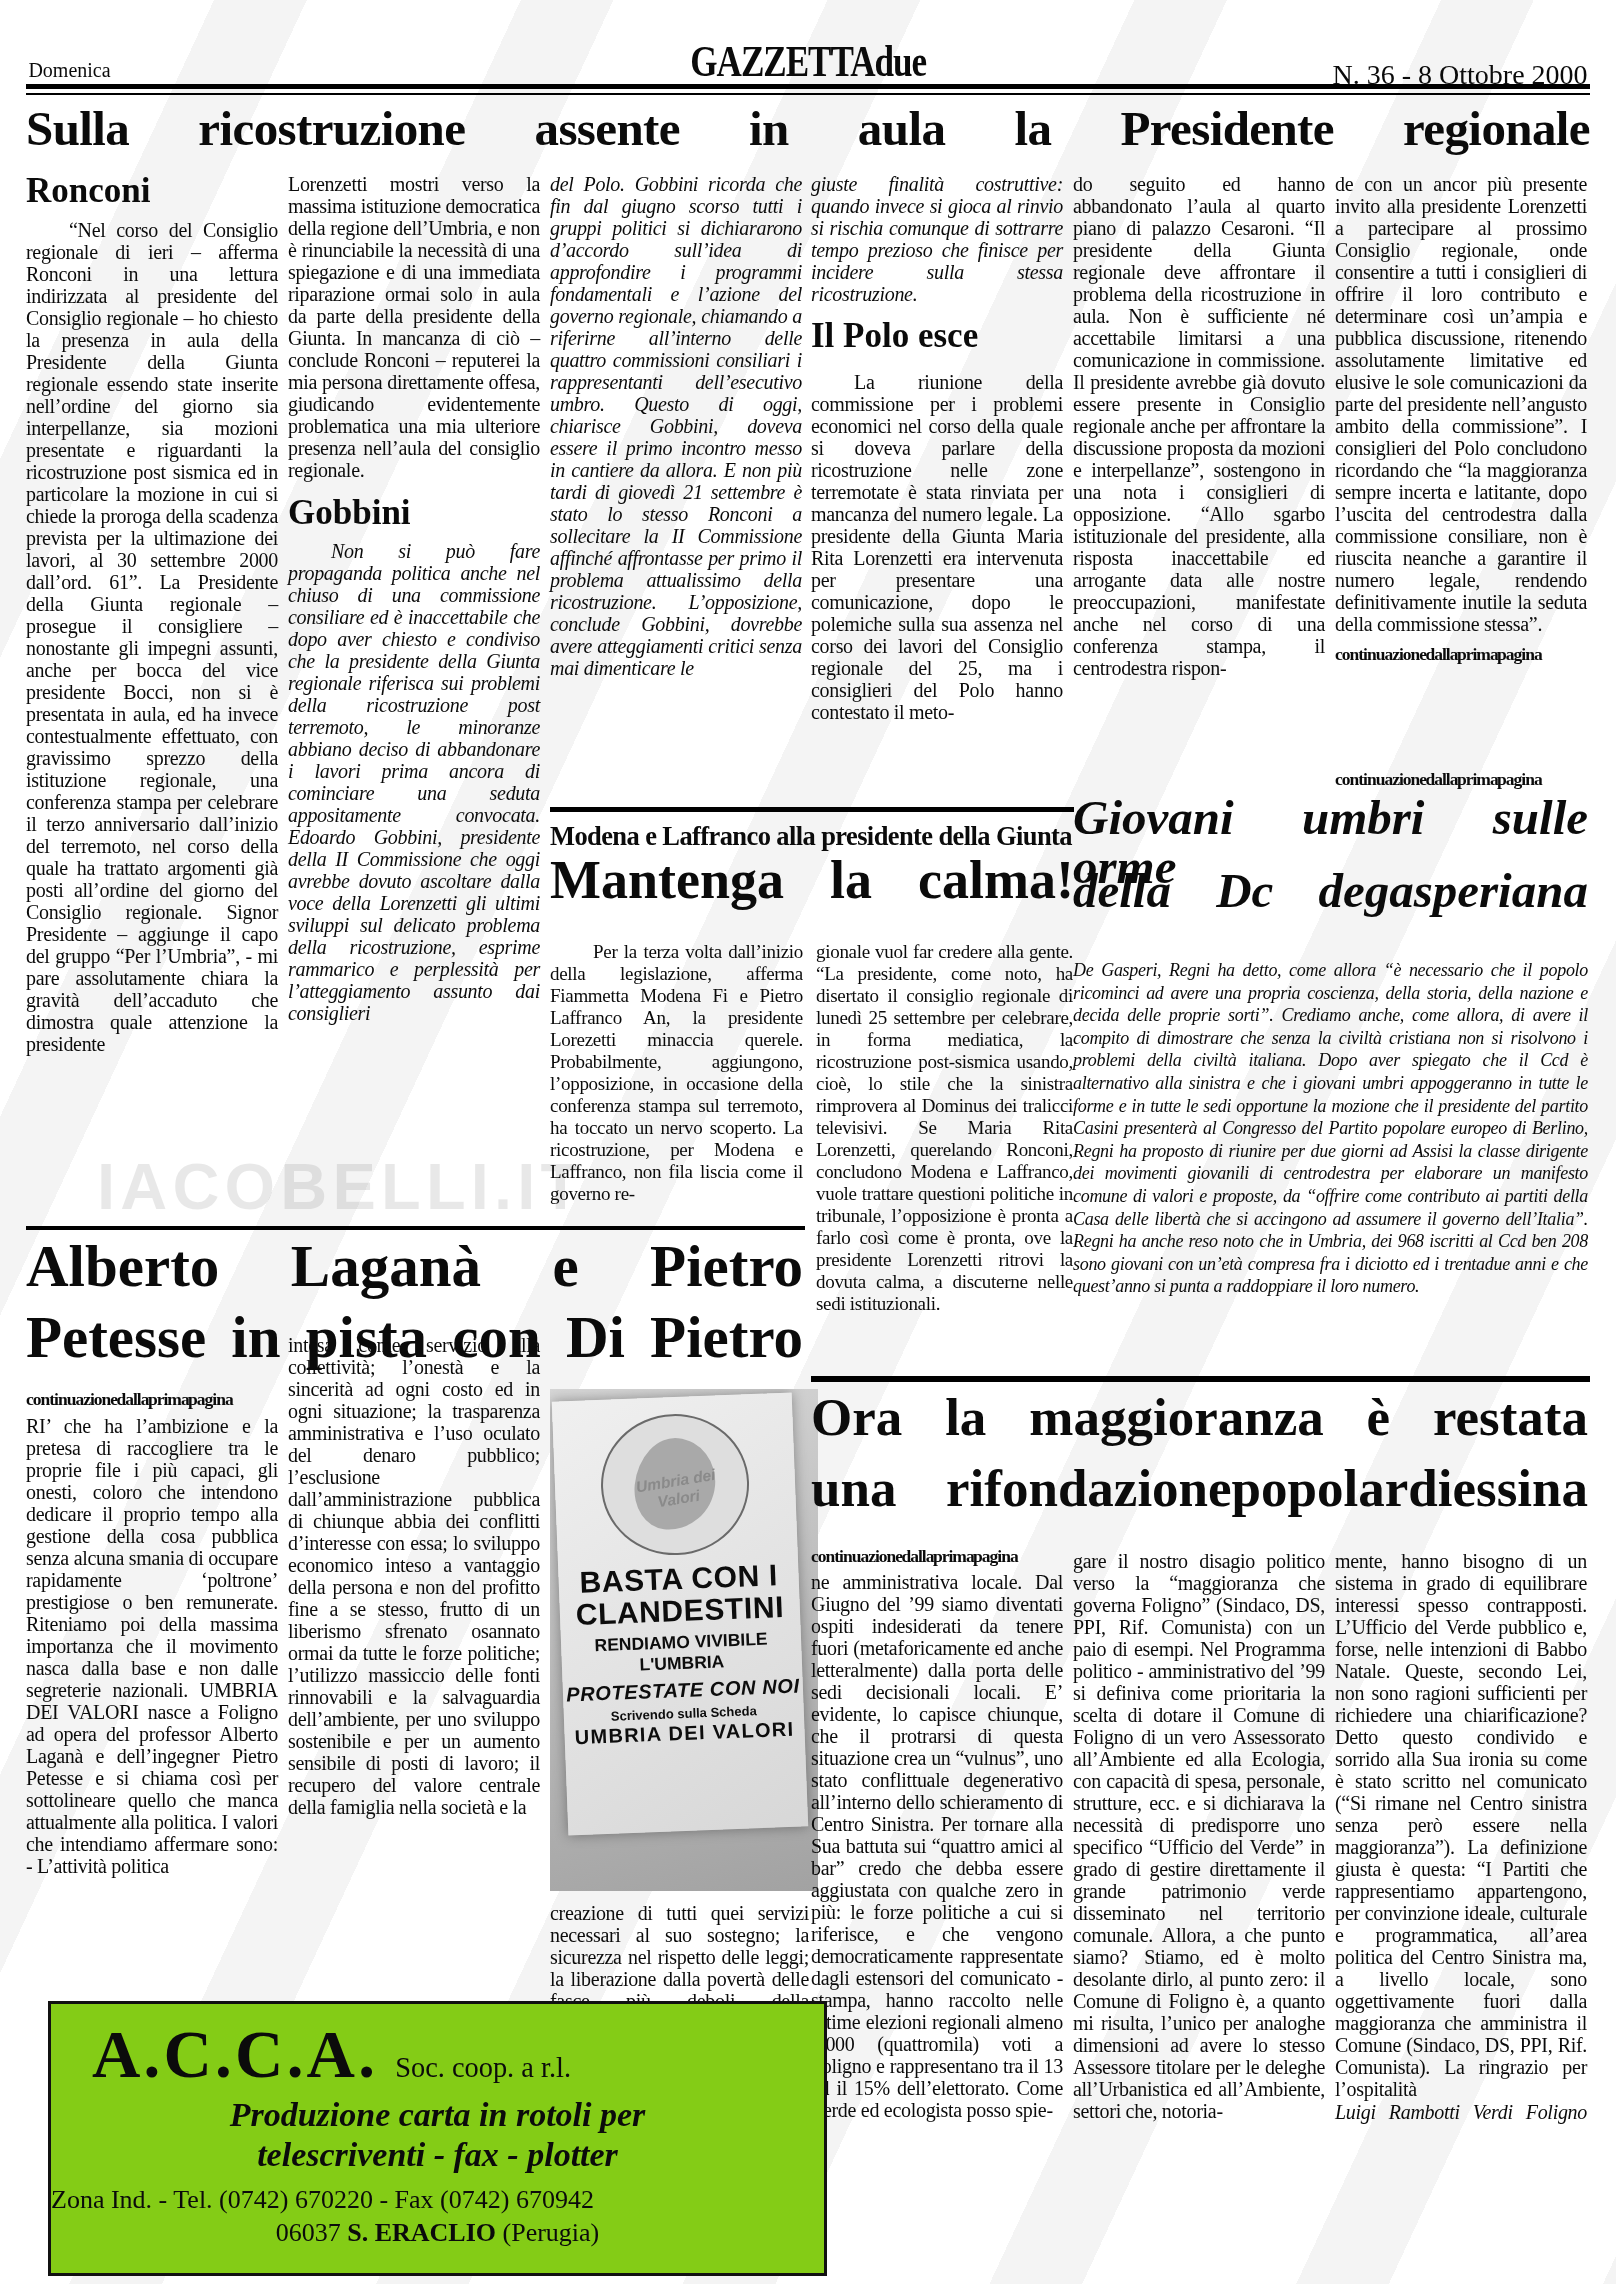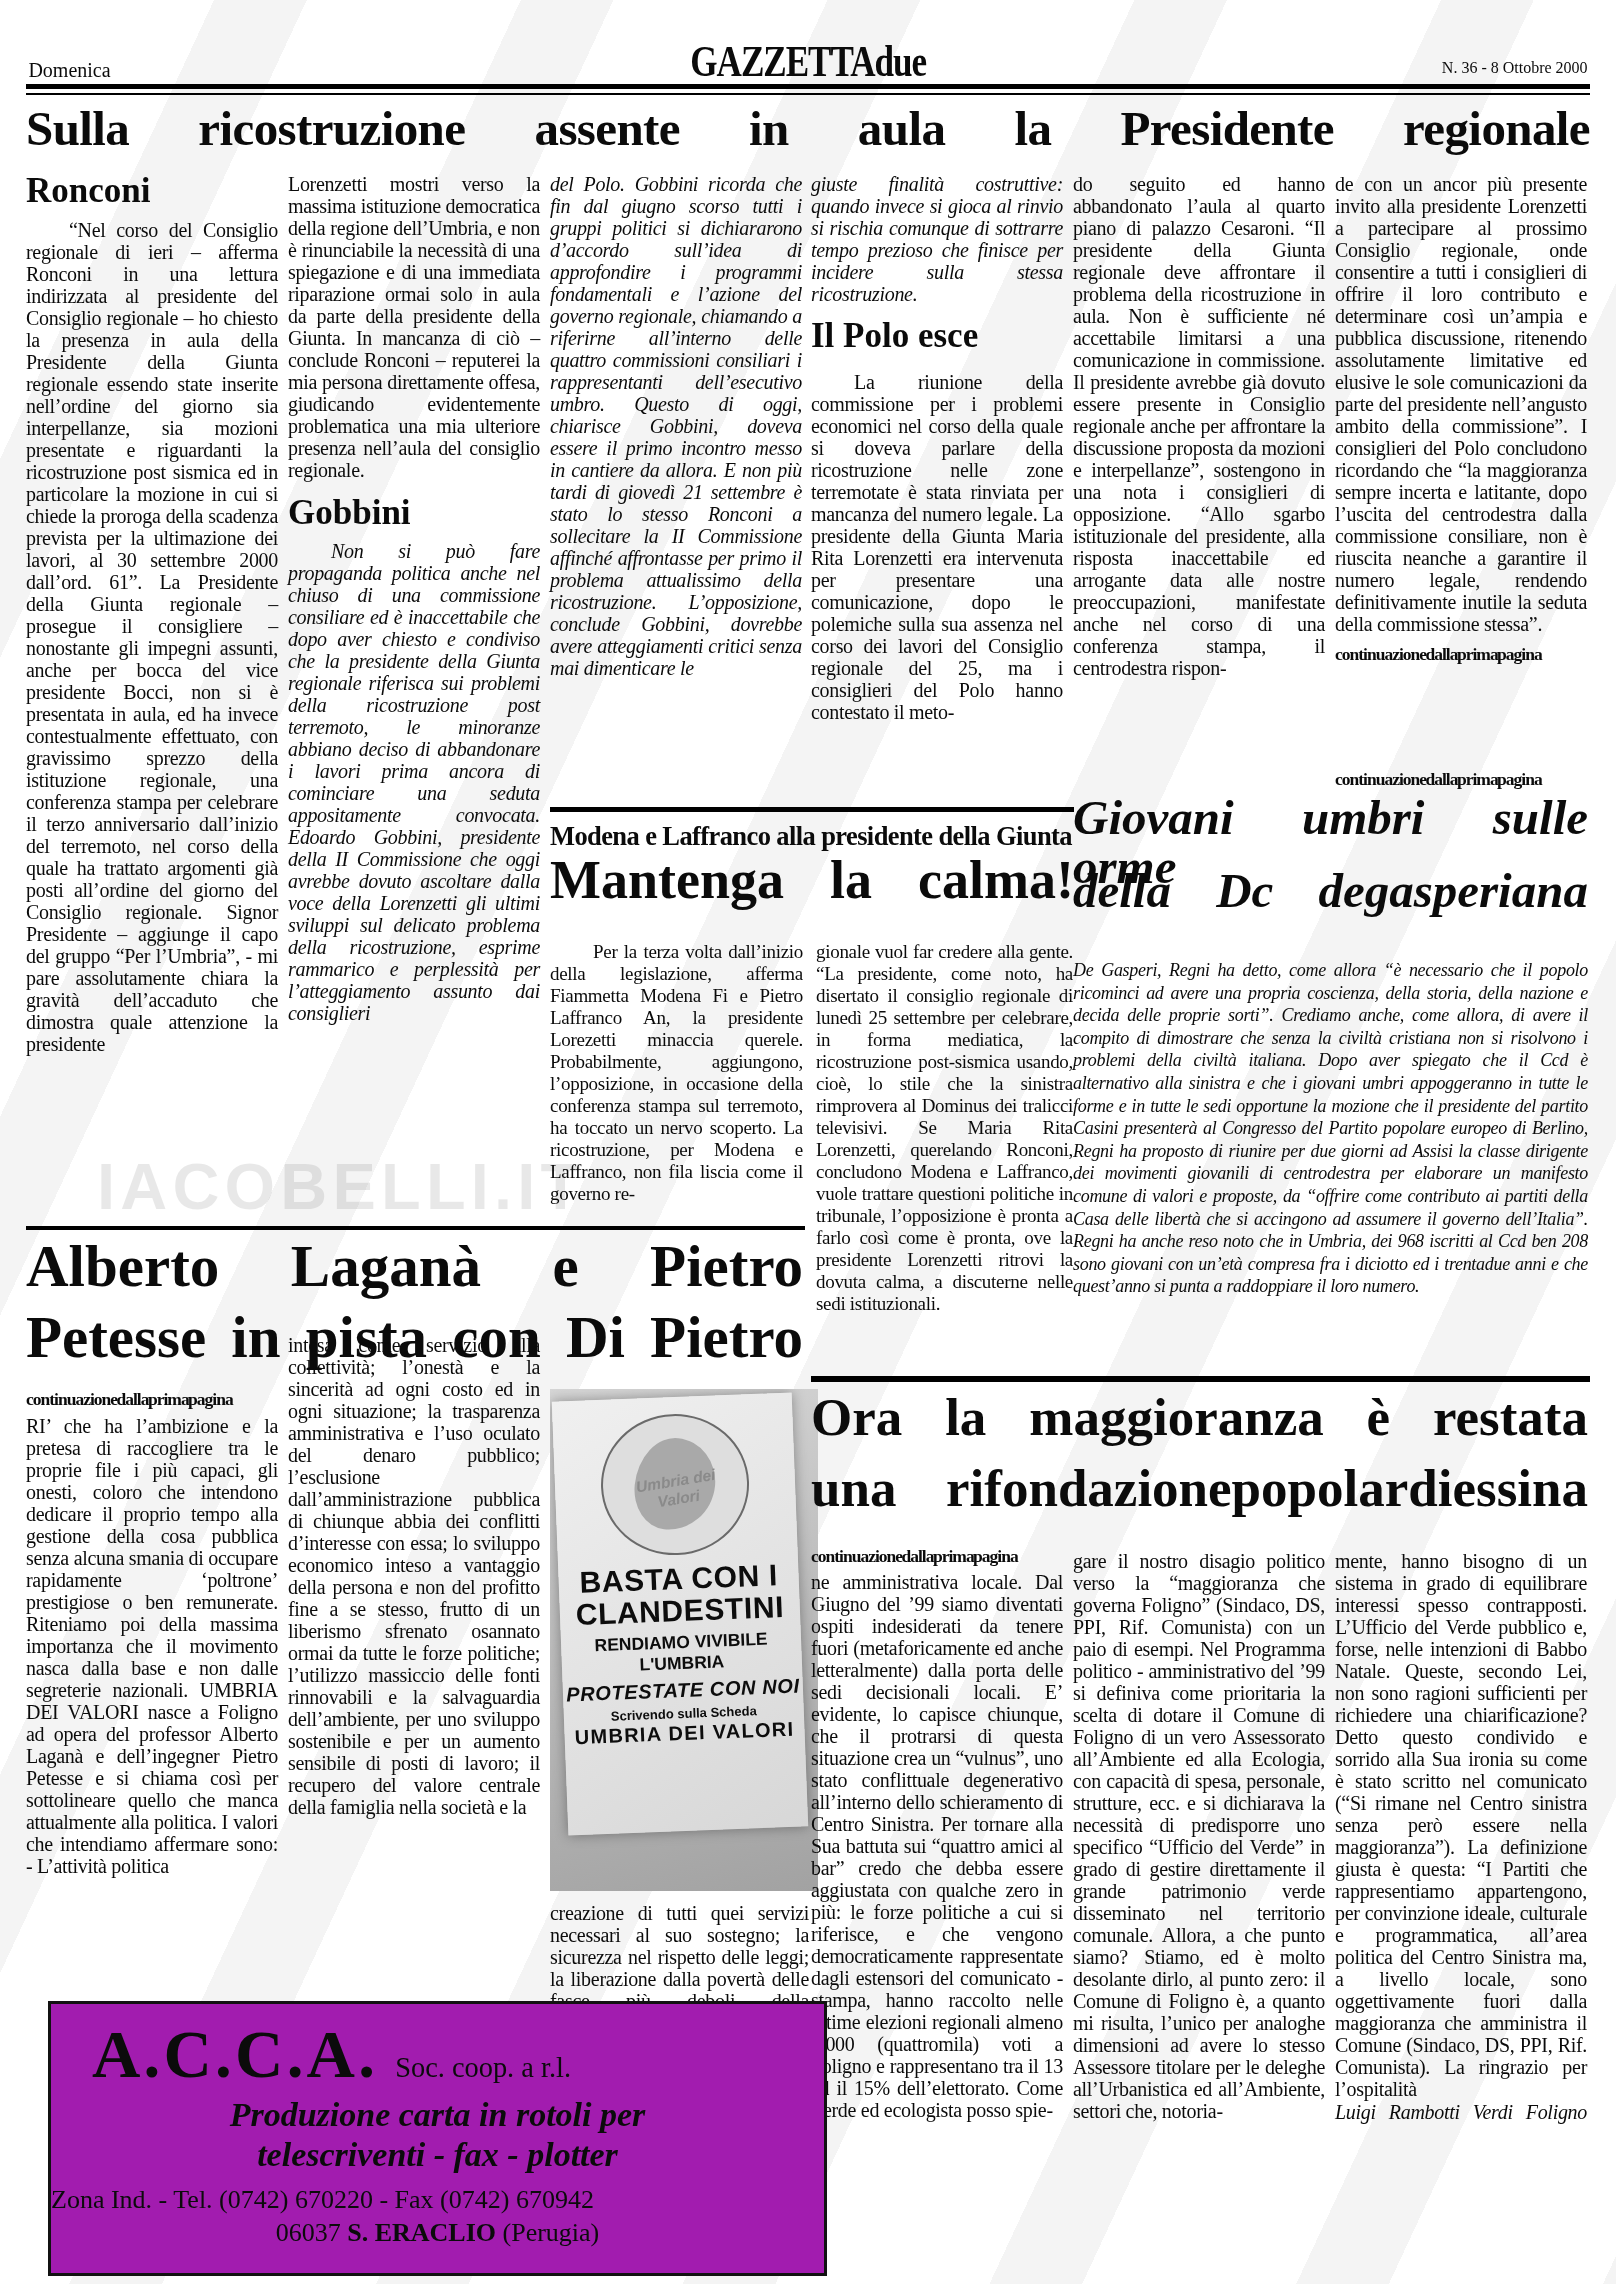--- a/index.html
+++ b/index.html
@@ -6,21 +6,21 @@
   body{
     width:1616px;height:2284px;position:relative;background:#ffffff;
     font-family:"Liberation Serif","DejaVu Serif",serif;color:#0b0b0b;overflow:hidden;
   }
   .abs{position:absolute;}
   .ni{pointer-events:none;}
   
   #day{left:28.4px;top:59px;font-size:20px;}
   #masthead{left:0;top:35px;width:1616px;text-align:center;font-size:45px;font-weight:bold;letter-spacing:-1.3px;}
   #masthead .squeeze{display:inline-block;transform:scaleX(.78);transform-origin:center;}
-  #issue{right:28.4px;top:59px;font-size:16px;text-align:center;}
+  #issue{right:28.4px;top:59px;font-size:28px;text-align:center;}
   .rule{background:#000;}
   #rule-h1{left:26px;top:84px;width:1564px;height:5.2px;}
   #rule-h2{left:26px;top:93px;width:1564px;height:1.9px;}
   
   .jl{text-align:justify;text-align-last:justify;}
   #lead-headline{left:26px;top:102px;width:1564px;font-size:49px;font-weight:bold;line-height:1.12;letter-spacing:-0.6px;}
   
   .bodytxt{font-size:20px;line-height:22px;text-align:justify;letter-spacing:-0.3px;}
   .b29{font-size:19px;line-height:22px;}
   .indent{text-indent:43px;}
@@ -74,21 +74,21 @@
   #rule-ora{left:811px;top:1376px;width:779px;height:5.8px;}
   .ora-h{left:811px;width:777px;font-size:53px;font-weight:bold;line-height:1;}
   #ora-h1{top:1391px;}
   #ora-h2{top:1462px;}
   #ora-kicker{left:811px;top:1546px;width:252px;}
   #ora-c1{left:811px;top:1571px;width:252px;}
   #ora-c2{left:1073px;top:1550px;width:252px;}
   #ora-c3{left:1335px;top:1550px;width:252px;}
   #ora-sign{font-style:italic;margin-top:1.3px;text-align:justify;text-align-last:justify;}
   
-  #acca{left:48px;top:2001px;width:779px;height:275px;border:3.9px solid #111;box-sizing:border-box;background:#a21caf;}
+  #acca{left:48px;top:2001px;width:779px;height:275px;border:3.9px solid #111;box-sizing:border-box;background:#84cc16;}
   #acca-row{display:flex;align-items:baseline;margin:17px 0 0 41px;}
   #acca-name{font-size:67px;font-weight:bold;letter-spacing:3.2px;line-height:1;}
   #acca-type{font-size:28.4px;margin-left:17px;}
   .acca-line{font-size:34px;font-weight:bold;font-style:italic;text-align:center;line-height:1.18;}
   #acca-lines{margin-top:6.5px;}
   #acca-contact{font-size:26px;text-align:left;margin-top:10.3px;}
   #acca-address{font-size:26px;text-align:center;margin-top:2.6px;}
   #acca-address .city{font-weight:bold;}
   
   #stripes{left:0;top:0;width:1616px;height:2284px;background:repeating-linear-gradient(115deg,rgba(0,0,0,0) 0 194px,rgba(0,0,0,0.045) 194px 278px);}

